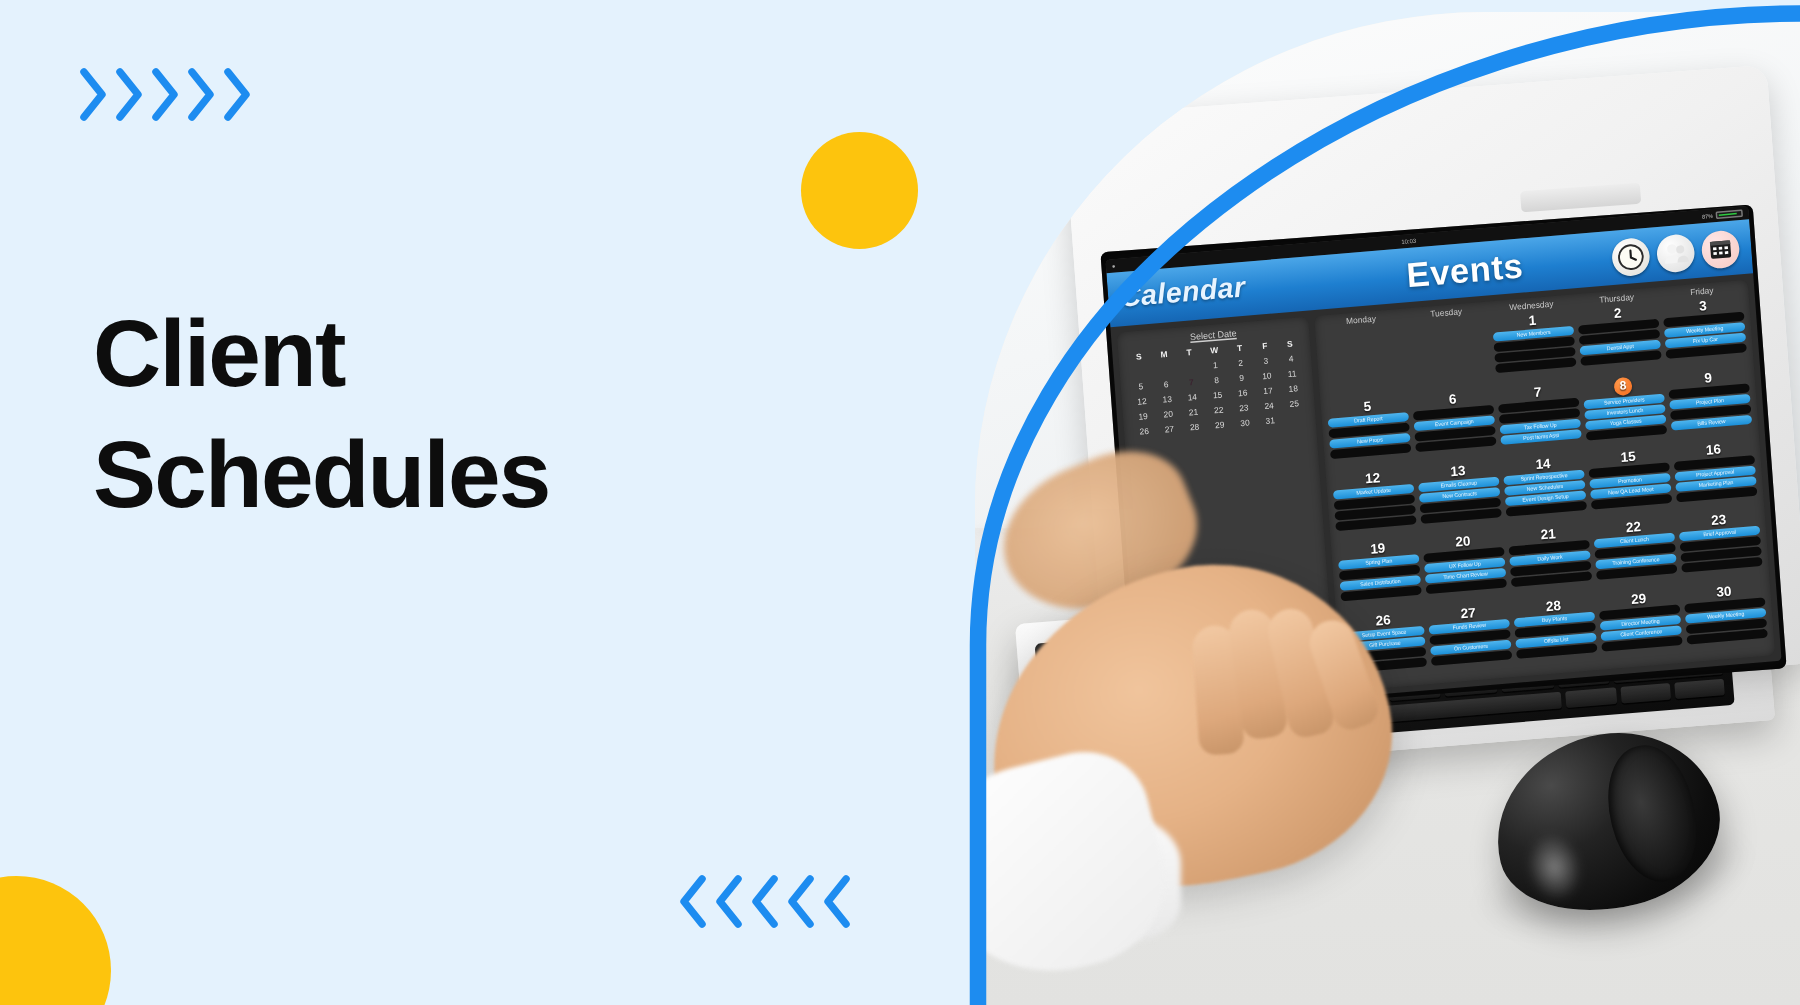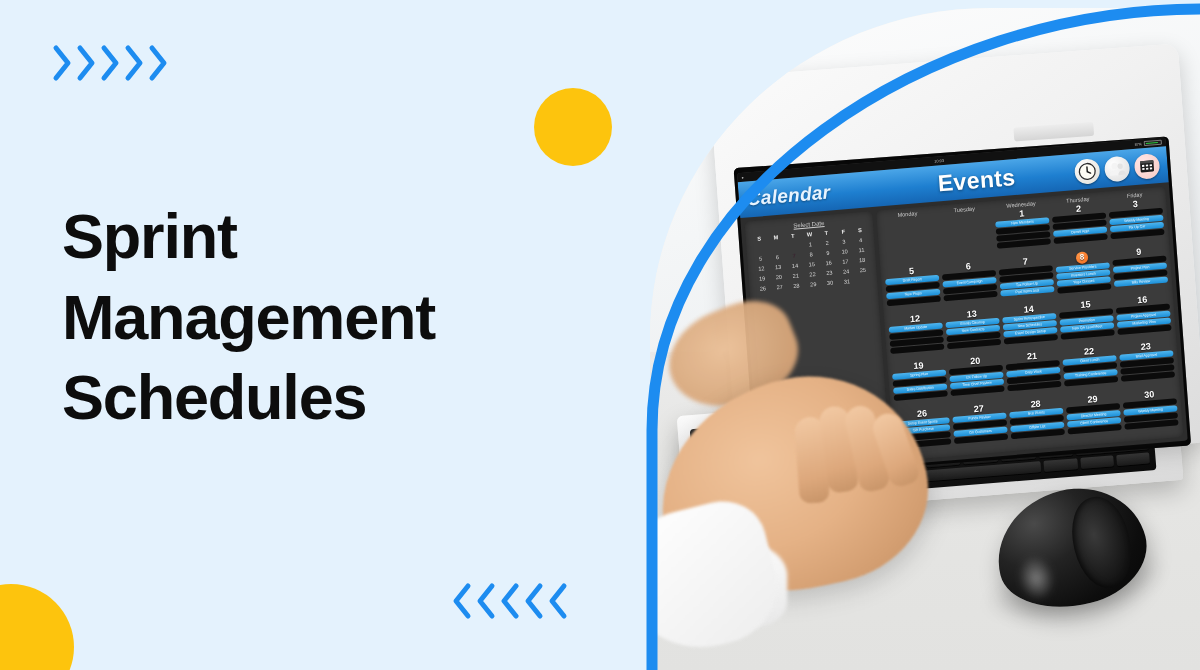--- a/index.html
+++ b/index.html
@@ -435,22 +435,21 @@
         </svg>
       </span>
     <span class="chev">
         <svg width="22" height="38" viewBox="0 0 22 38">
           <path d="M16 4 L4 19 L16 34" fill="none" stroke="#1d8cf0" stroke-width="5" stroke-linecap="round" stroke-linejoin="round"></path>
         </svg>
       </span>
   </div>
 
   <div class="headline">
-    <div>Sprint</div>
-    <div>Management</div>
+    <div>Client</div>
     <div>Schedules</div>
   </div>
 
   <div class="photo-panel">
 
     <svg class="blue-arc" viewBox="0 0 572 670" preserveAspectRatio="none">
       <path d="M572 9 C 300 9, 24 190, 24 430 L24 670" fill="none" stroke="#1d8cf0" stroke-width="11"></path>
     </svg>
 
     <div class="photo-clip">

